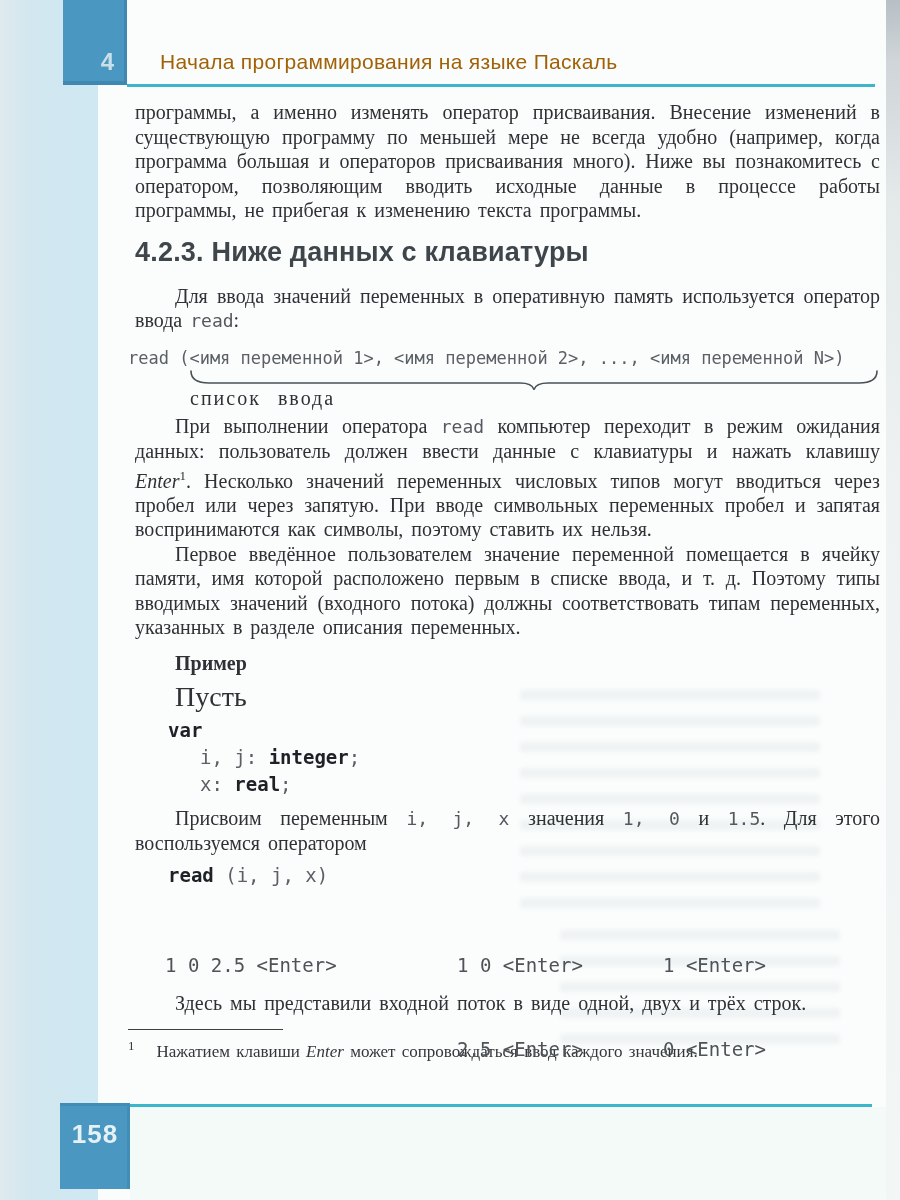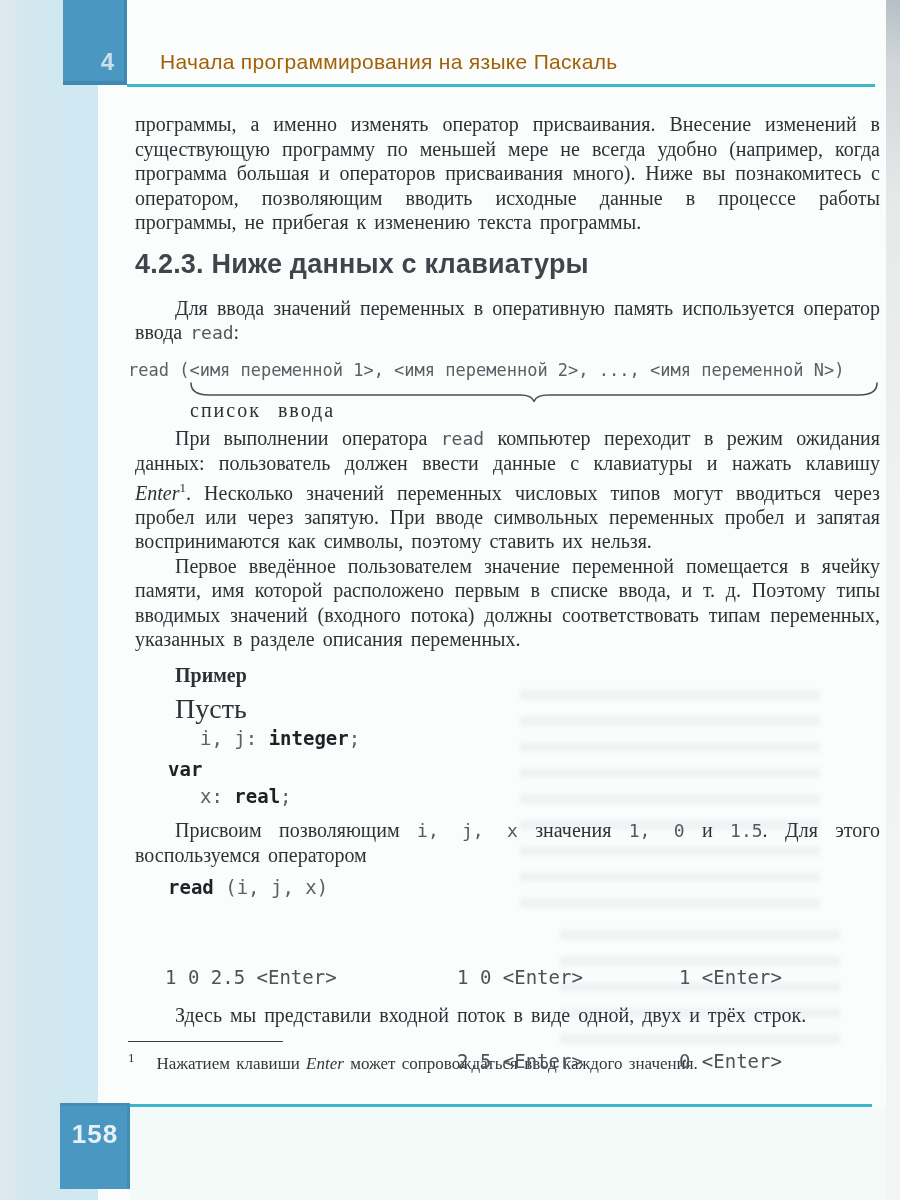--- a/index.html
+++ b/index.html
@@ -46,21 +46,21 @@
   }
   .footer-badge .num{
     margin-top:16px;text-align:center;
     font-family:"Liberation Sans",sans-serif;font-weight:bold;font-size:26px;color:#e6f1f6;letter-spacing:1px;
   }
   .footer-area{
     position:absolute;left:130px;top:1107px;width:756px;height:93px;background:#f3faf8;z-index:2;
   }
   
   .content{
-    position:absolute;left:135px;top:112px;width:745px;color:#2e3135;z-index:2;
+    position:absolute;left:135px;top:100px;width:745px;color:#2e3135;z-index:2;
   }
   .para{
     font-size:20px;line-height:24.5px;text-align:justify;word-spacing:3px;margin:0;
   }
   .indent{text-indent:40px;}
   .section-heading{
     font-family:"Liberation Sans",sans-serif;font-weight:bold;font-size:27px;color:#3f464b;
     margin:14px 0 16px 0;letter-spacing:.2px;
   }
   .mono-inline{font-family:"DejaVu Sans Mono",monospace;color:#55595e;font-size:18px;}
@@ -74,21 +74,21 @@
   .brace-label{
     position:absolute;left:55px;top:17px;width:688px;text-align:left;
     font-size:20px;color:#2e3135;letter-spacing:2px;word-spacing:10px;
   }
   .example-label{font-weight:bold;font-size:20px;margin:12px 0 0 40px;}
   .example-lets{font-size:28px;margin:6px 0 0 40px;}
   .codeblock{font-family:"DejaVu Sans Mono",monospace;font-size:19px;line-height:27px;color:#5a6065;}
   .cb-var{margin:4px 0 0 33px;}
   .cb-decl{margin:0 0 0 65px;}
   .read-line{margin:6px 0 0 33px;}
-  .streams{position:relative;height:84px;margin-top:6px;text-align:center;}
+  .streams{position:relative;height:84px;margin-top:6px;}
   .stream-col{position:absolute;top:0;font-family:"DejaVu Sans Mono",monospace;font-size:19px;line-height:28px;color:#4e5357;white-space:pre;}
   .col1{left:30px;}
   .col2{left:322px;}
   .col3{left:528px;}
   .col3 .r3{margin-left:9px;}
   .summary{margin-top:12px;}
   .footnote-rule{width:155px;border:0;border-top:1.6px solid #3c4043;margin:14px 0 0 -7px;}
   .footnote{font-size:17px;line-height:22px;margin:5px 0 0 -7px;color:#33373b;text-align:justify;word-spacing:2px;}
   .footnote sup{font-size:13px;margin-right:22px;}
   .para sup{font-size:13px;}
@@ -129,25 +129,25 @@
     <div class="brace-label">список ввода</div>
   </div>
 
   <p class="para indent"><span>При выполнении оператора </span><span class="mono-inline">read</span><span> компьютер переходит в режим ожидания данных: пользователь должен ввести данные с клавиатуры и нажать клавишу </span><span class="em">Enter</span><sup>1</sup><span>. Несколько значений переменных числовых типов могут вводиться через пробел или через запятую. При вводе символьных переменных пробел и запятая воспринимаются как символы, поэтому ставить их нельзя.</span></p>
 
   <p class="para indent">Первое введённое пользователем значение переменной помещается в ячейку памяти, имя которой расположено первым в списке ввода, и т. д. Поэтому типы вводимых значений (входного потока) должны соответствовать типам переменных, указанных в разделе описания переменных.</p>
 
   <div class="example-label">Пример</div>
   <div class="example-lets">Пусть</div>
 
+  <div class="codeblock cb-var"><span class="kw">var</span></div>
   <div class="codeblock cb-decl"><span>i, j: </span><span class="kw">integer</span><span>;</span></div>
-  <div class="codeblock cb-var"><span class="kw">var</span></div>
   <div class="codeblock cb-decl"><span>x: </span><span class="kw">real</span><span>;</span></div>
 
-  <p class="para indent" style="margin-top:8px;"><span>Присвоим позволяющим </span><span class="mono-inline">i, j, x</span><span> значения </span><span class="mono-inline">1, 0</span><span> и </span><span class="mono-inline">1.5</span><span>. Для этого воспользуемся оператором</span></p>
+  <p class="para indent" style="margin-top:8px;"><span>Присвоим переменным </span><span class="mono-inline">i, j, x</span><span> значения </span><span class="mono-inline">1, 0</span><span> и </span><span class="mono-inline">1.5</span><span>. Для этого воспользуемся оператором</span></p>
 
   <div class="codeblock read-line"><span class="kw">read</span><span> (i, j, x)</span></div>
 
 
   <div class="streams">
     <div class="stream-col col1">
       <div>1 0 2.5 &lt;Enter&gt;</div>
     </div>
     <div class="stream-col col2">
       <div>1 0 &lt;Enter&gt;</div>

